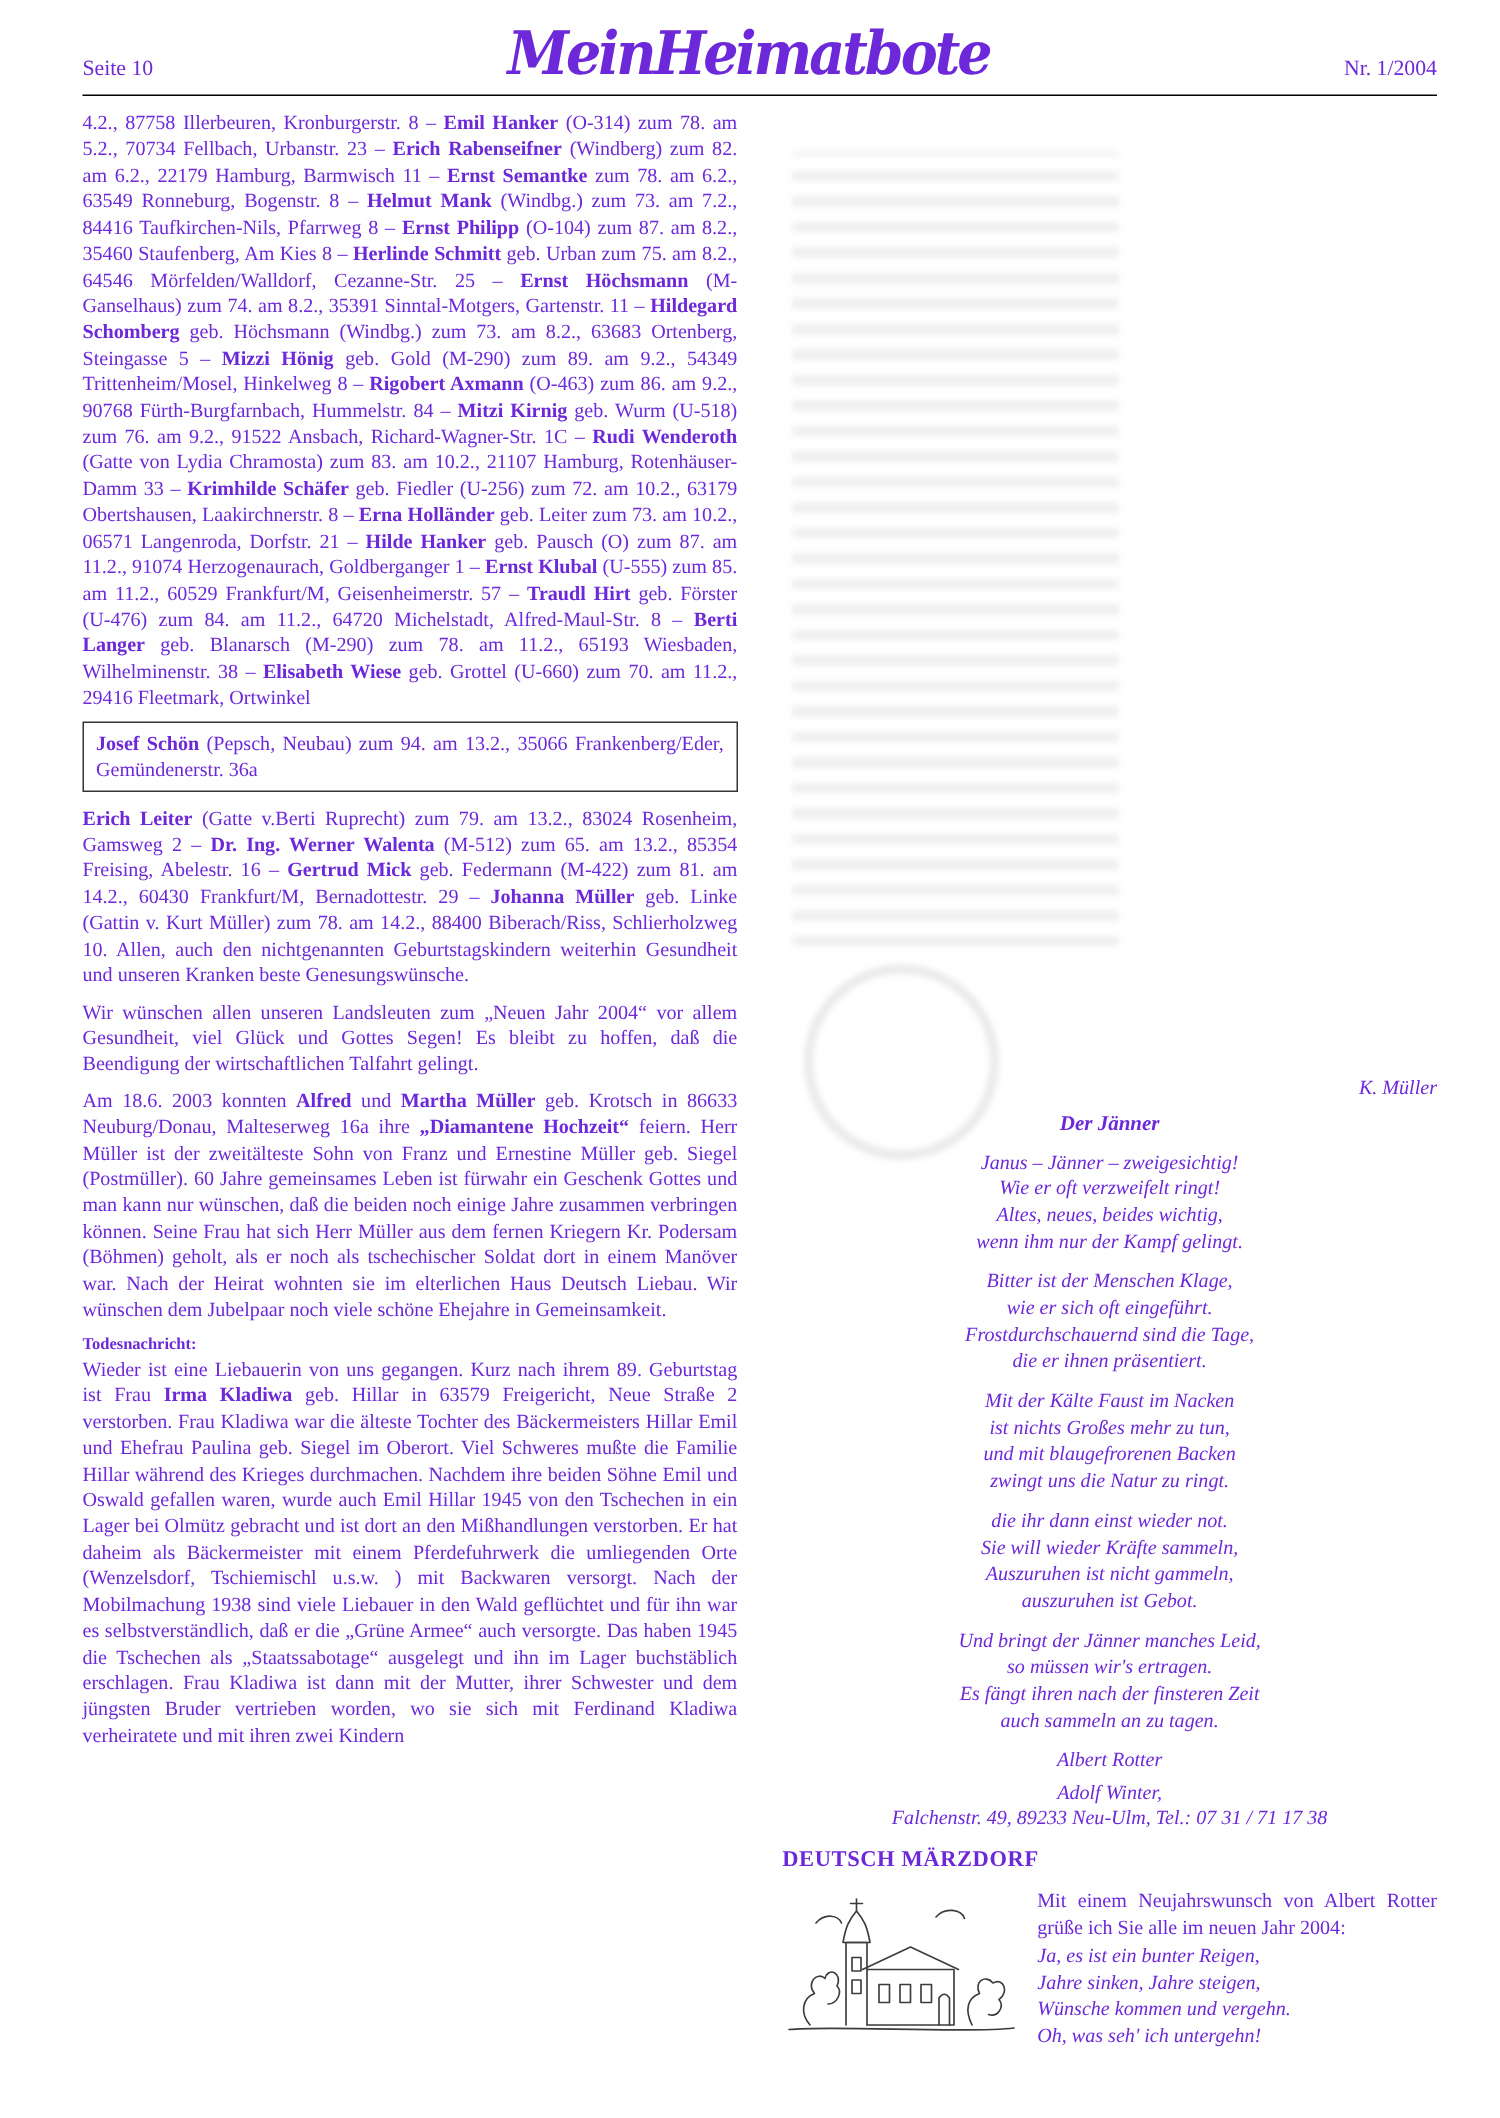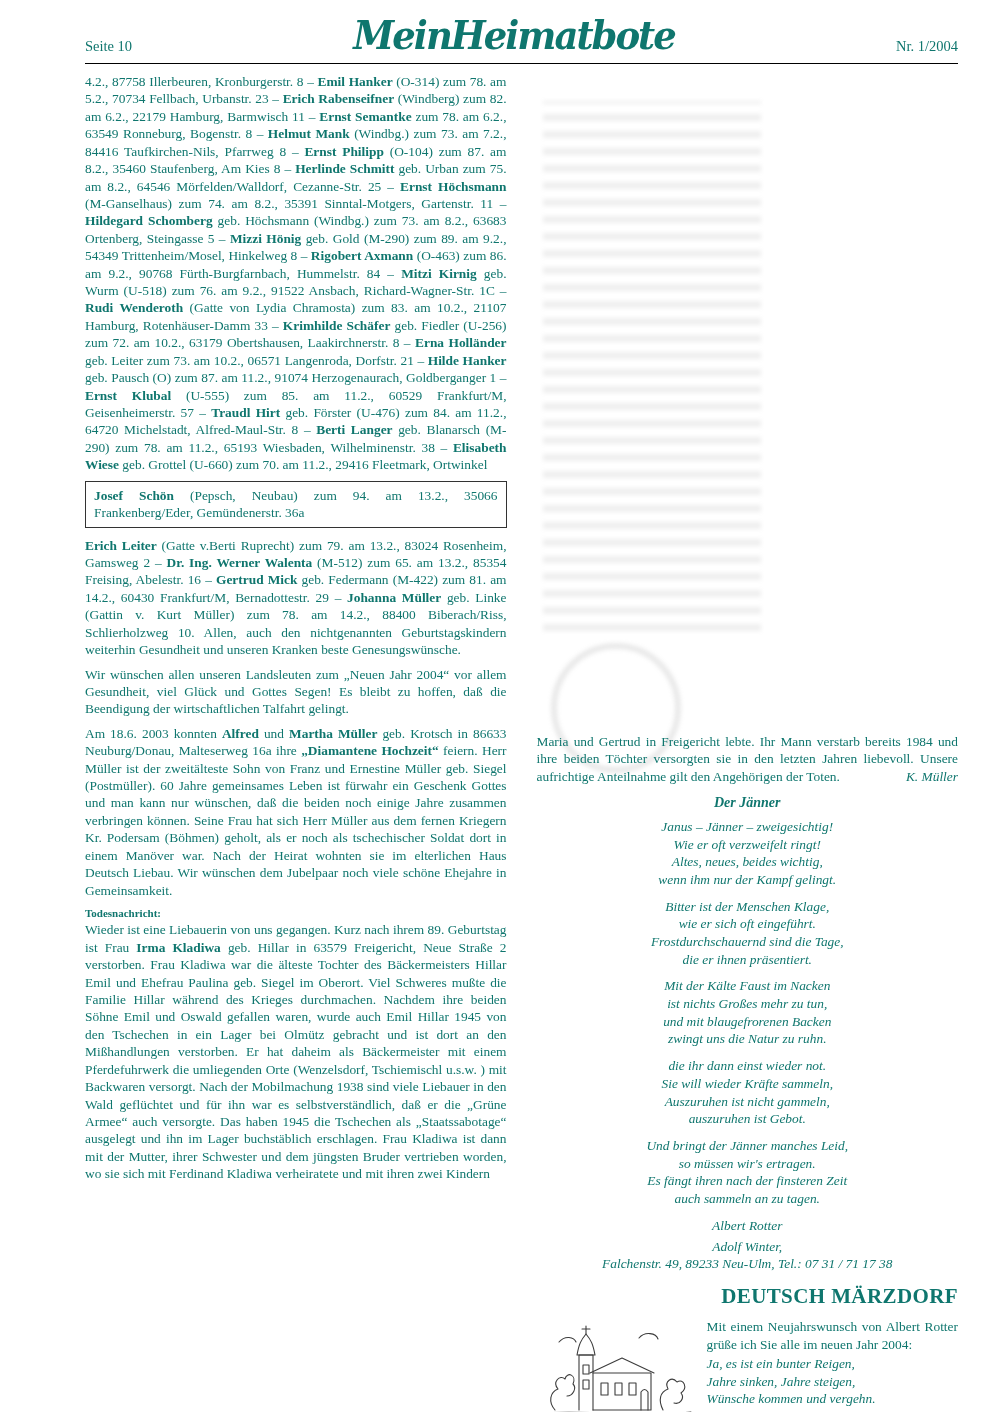--- a/index.html
+++ b/index.html
@@ -1,26 +1,26 @@
 <!DOCTYPE html>
 <html lang="de"><head>
 <meta charset="utf-8">
 <style>
   html,body{margin:0;padding:0;background:#fff;}
   .page{
     position:relative;
     width:1000px;height:1412px;
     overflow:hidden;
     background:#fff;
-    color:#0f766e;
+    color:#6d28d9;
     font-family:"Liberation Serif", serif;
     font-size:13.4px;
     line-height:1.3;
     box-sizing:border-box;
-    padding:0 42px 0 85px;
+    padding:0 42px 0 55px;
   }
   
   .header{
     display:flex;align-items:flex-end;justify-content:space-between;
     border-bottom:1.5px solid #000;
     padding:14px 0 4px 0;
     height:64px;box-sizing:border-box;
   }
   .header .side{font-size:14.5px;padding-bottom:3px;}
   .masthead{
@@ -53,21 +53,21 @@
     font-size:14px;font-weight:bold;font-style:italic;
     text-align:center;margin:8px 0 6px 0;
   }
   .poem{font-style:italic;}
   .poem.centered{text-align:center;}
   .poem .stanza{margin:0 0 9px 0;}
   .poem .pline{line-height:1.32;}
   .poem-author{text-align:center;font-style:italic;margin:1px 0 4px 0;}
   .contact{text-align:center;font-style:italic;margin:0 0 4px 0;}
   .section-head{
-    font-size:21px;font-weight:bold;text-align:right;
+    font-size:15px;font-weight:bold;text-align:left;
     letter-spacing:.4px;margin:10px 0 8px 0;
   }
   .intro-wrap{overflow:visible;}
   .church{float:left;margin:2px 12px 2px 0;}
   .intro-text{margin:0 0 2px 0;text-align:justify;}
   .intro-poem{font-style:italic;margin:0 0 6px 0;}
   .intro-poem .pline{line-height:1.32;}
   
   .bleed{
     position:absolute;z-index:0;pointer-events:none;
@@ -102,42 +102,41 @@
       <p class="just">Wir wünschen allen unseren Landsleuten zum „Neuen Jahr 2004“ vor allem Gesundheit, viel Glück und Gottes Segen! Es bleibt zu hoffen, daß die Beendigung der wirtschaftlichen Talfahrt gelingt.</p>
       <p class="just"><span>Am 18.6. 2003 konnten </span><span class="b">Alfred</span><span> und </span><span class="b">Martha Müller</span><span> geb. Krotsch in 86633 Neuburg/Donau, Malteserweg 16a ihre </span><span class="b">„Diamantene Hochzeit“</span><span> feiern. Herr Müller ist der zweitälteste Sohn von Franz und Ernestine Müller geb. Siegel (Postmüller). 60 Jahre gemeinsames Leben ist fürwahr ein Geschenk Gottes und man kann nur wünschen, daß die beiden noch einige Jahre zusammen verbringen können. Seine Frau hat sich Herr Müller aus dem fernen Kriegern Kr. Podersam (Böhmen) geholt, als er noch als tschechischer Soldat dort in einem Manöver war. Nach der Heirat wohnten sie im elterlichen Haus Deutsch Liebau. Wir wünschen dem Jubelpaar noch viele schöne Ehejahre in Gemeinsamkeit.</span></p>
       <div class="subhead">Todesnachricht:</div>
       <p class="just"><span>Wieder ist eine Liebauerin von uns gegangen. Kurz nach ihrem 89. Geburtstag ist Frau </span><span class="b">Irma Kladiwa</span><span> geb. Hillar in 63579 Freigericht, Neue Straße 2 verstorben. Frau Kladiwa war die älteste Tochter des Bäckermeisters Hillar Emil und Ehefrau Paulina geb. Siegel im Oberort. Viel Schweres mußte die Familie Hillar während des Krieges durchmachen. Nachdem ihre beiden Söhne Emil und Oswald gefallen waren, wurde auch Emil Hillar 1945 von den Tschechen in ein Lager bei Olmütz gebracht und ist dort an den Mißhandlungen verstorben. Er hat daheim als Bäckermeister mit einem Pferdefuhrwerk die umliegenden Orte (Wenzelsdorf, Tschiemischl u.s.w. ) mit Backwaren versorgt. Nach der Mobilmachung 1938 sind viele Liebauer in den Wald geflüchtet und für ihn war es selbstverständlich, daß er die „Grüne Armee“ auch versorgte. Das haben 1945 die Tschechen als „Staatssabotage“ ausgelegt und ihn im Lager buchstäblich erschlagen. Frau Kladiwa ist dann mit der Mutter, ihrer Schwester und dem jüngsten Bruder vertrieben worden, wo sie sich mit Ferdinand Kladiwa verheiratete und mit ihren zwei Kindern</span></p>
     </div>
 
     <div class="col right">
       <div class="bleed"></div>
       <div class="bleed-circle"></div>
 
-      <p class="just" style="margin-bottom:0">Maria und Gertrud in Freigericht lebte. Ihr Mann verstarb bereits 1984 und ihre beiden Töchter versorgten sie in den letzten Jahren liebevoll. Unsere aufrichtige Anteilnahme gilt den Angehörigen der Toten.</p>
       <div class="sig-km">K. Müller</div>
 
       <div class="poem-title">Der Jänner</div>
       <div class="poem centered">
           <div class="stanza">
             <div class="pline">Janus – Jänner – zweigesichtig!</div>
             <div class="pline">Wie er oft verzweifelt ringt!</div>
             <div class="pline">Altes, neues, beides wichtig,</div>
             <div class="pline">wenn ihm nur der Kampf gelingt.</div>
           </div>
           <div class="stanza">
             <div class="pline">Bitter ist der Menschen Klage,</div>
             <div class="pline">wie er sich oft eingeführt.</div>
             <div class="pline">Frostdurchschauernd sind die Tage,</div>
             <div class="pline">die er ihnen präsentiert.</div>
           </div>
           <div class="stanza">
             <div class="pline">Mit der Kälte Faust im Nacken</div>
             <div class="pline">ist nichts Großes mehr zu tun,</div>
             <div class="pline">und mit blaugefrorenen Backen</div>
-            <div class="pline">zwingt uns die Natur zu ruhn.</div>
+            <div class="pline">zwingt uns die Natur zu ringt.</div>
           </div>
           <div class="stanza">
             <div class="pline">die ihr dann einst wieder not.</div>
             <div class="pline">Sie will wieder Kräfte sammeln,</div>
             <div class="pline">Auszuruhen ist nicht gammeln,</div>
             <div class="pline">auszuruhen ist Gebot.</div>
           </div>
           <div class="stanza">
             <div class="pline">Und bringt der Jänner manches Leid,</div>
             <div class="pline">so müssen wir's ertragen.</div>

